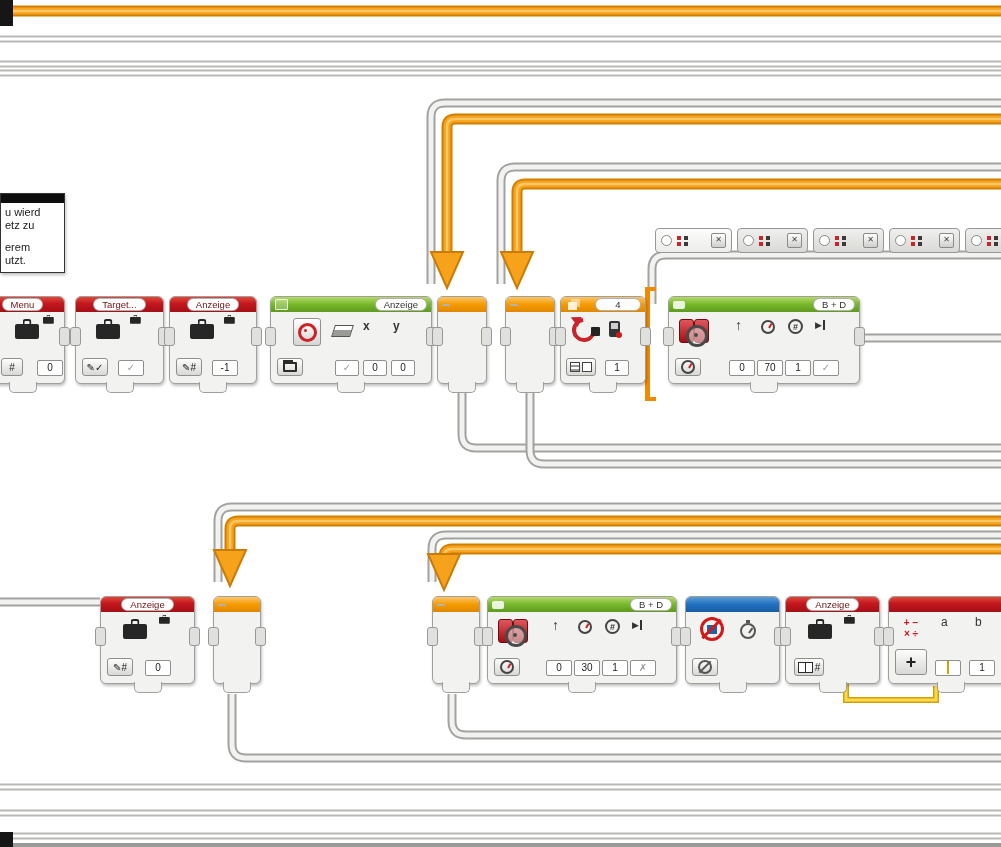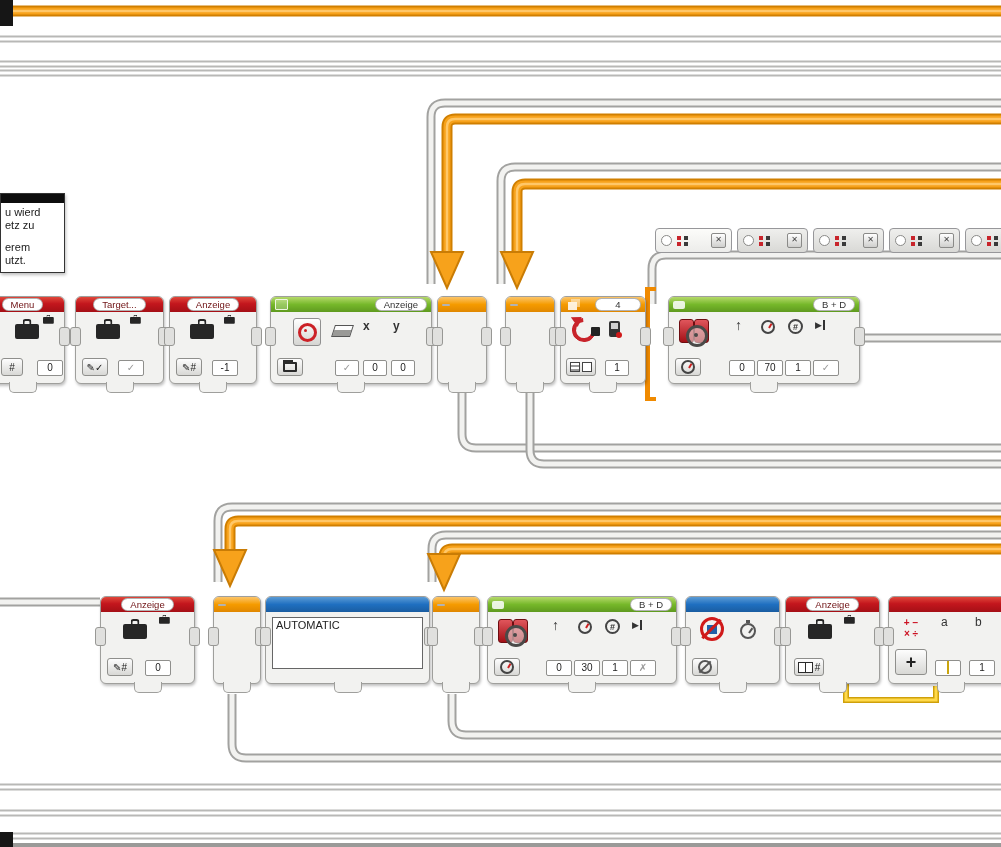--- a/index.html
+++ b/index.html
@@ -374,27 +374,20 @@
 
   <div class="block" style="left:213px;top:596px;width:48px;">
     <div class="hdr orange">
         <span class="pill dark" style="padding:0 3px;"></span>
       </div>
     <div class="plug l"></div>
     <div class="plug r"></div>
     <div class="foot"></div>
   </div>
 
-  <div class="block" style="left:265px;top:596px;width:165px;">
-    <div class="hdr blue"></div>
-    <div class="comment-area">AUTOMATIC</div>
-    <div class="plug l"></div>
-    <div class="plug r"></div>
-    <div class="foot"></div>
-  </div>
 
   <div class="block" style="left:432px;top:596px;width:48px;">
     <div class="hdr orange">
         <span class="pill dark" style="padding:0 3px;"></span>
       </div>
     <div class="plug l"></div>
     <div class="plug r"></div>
     <div class="foot"></div>
   </div>
 

